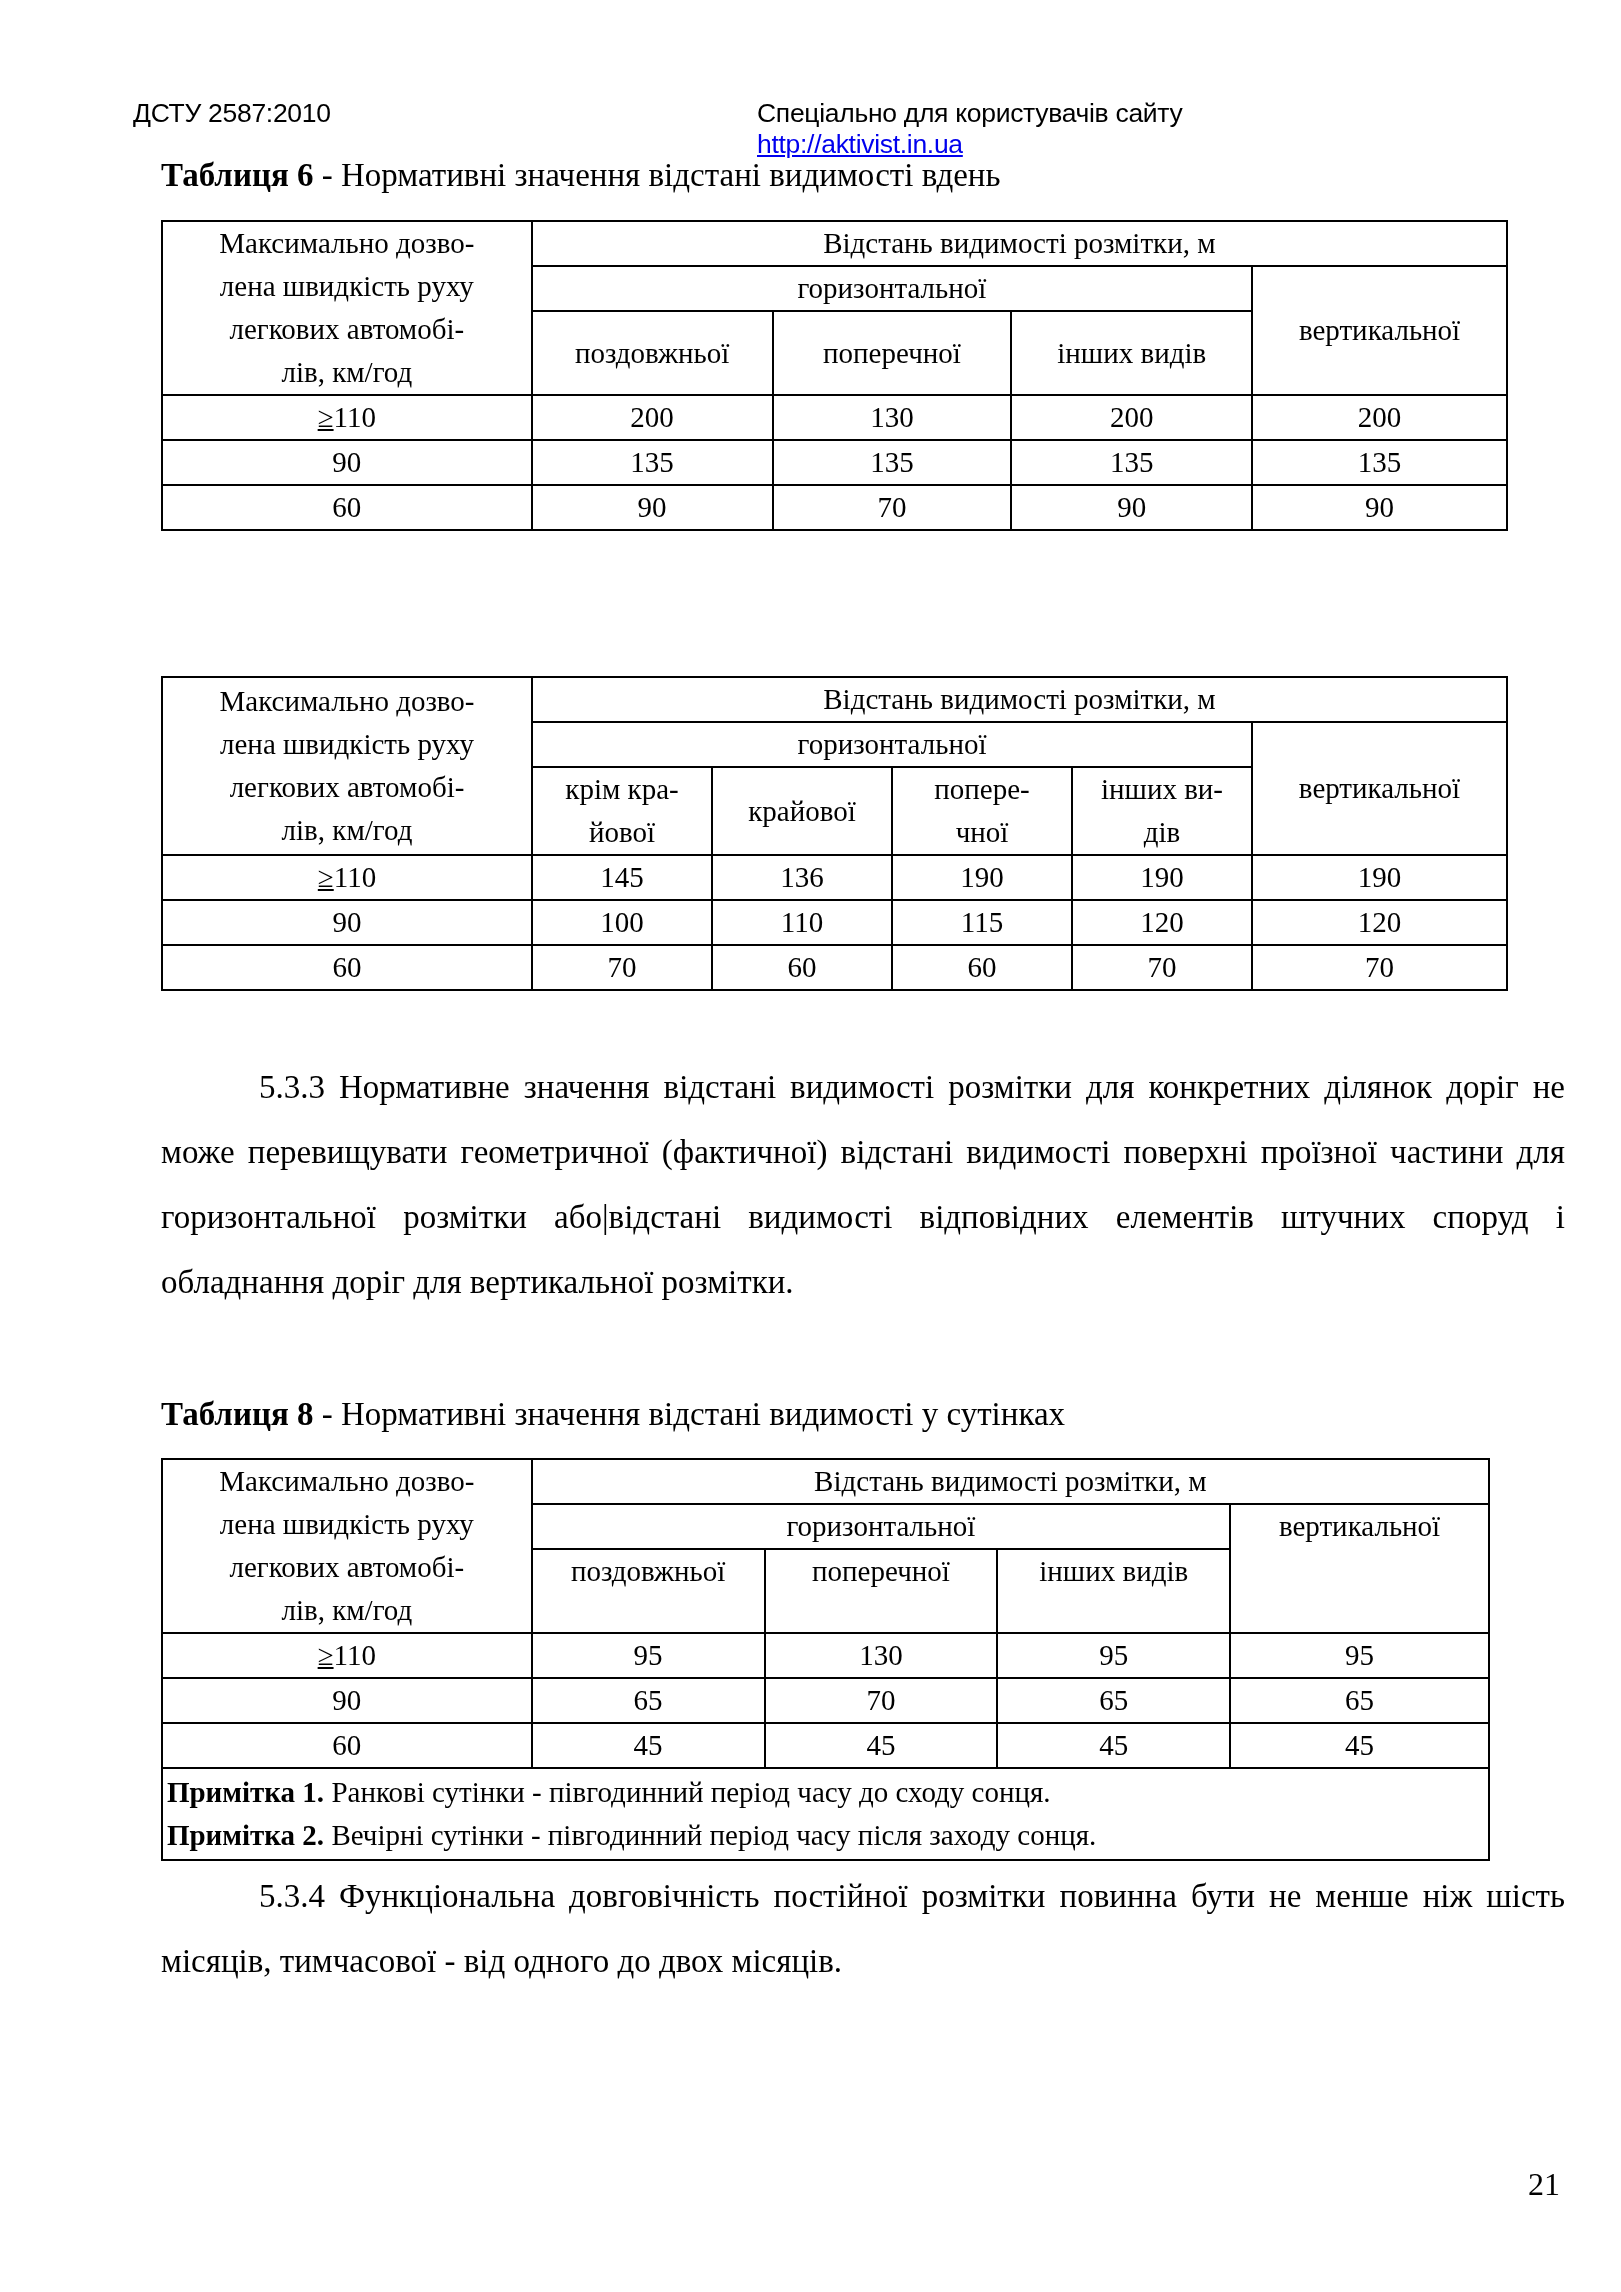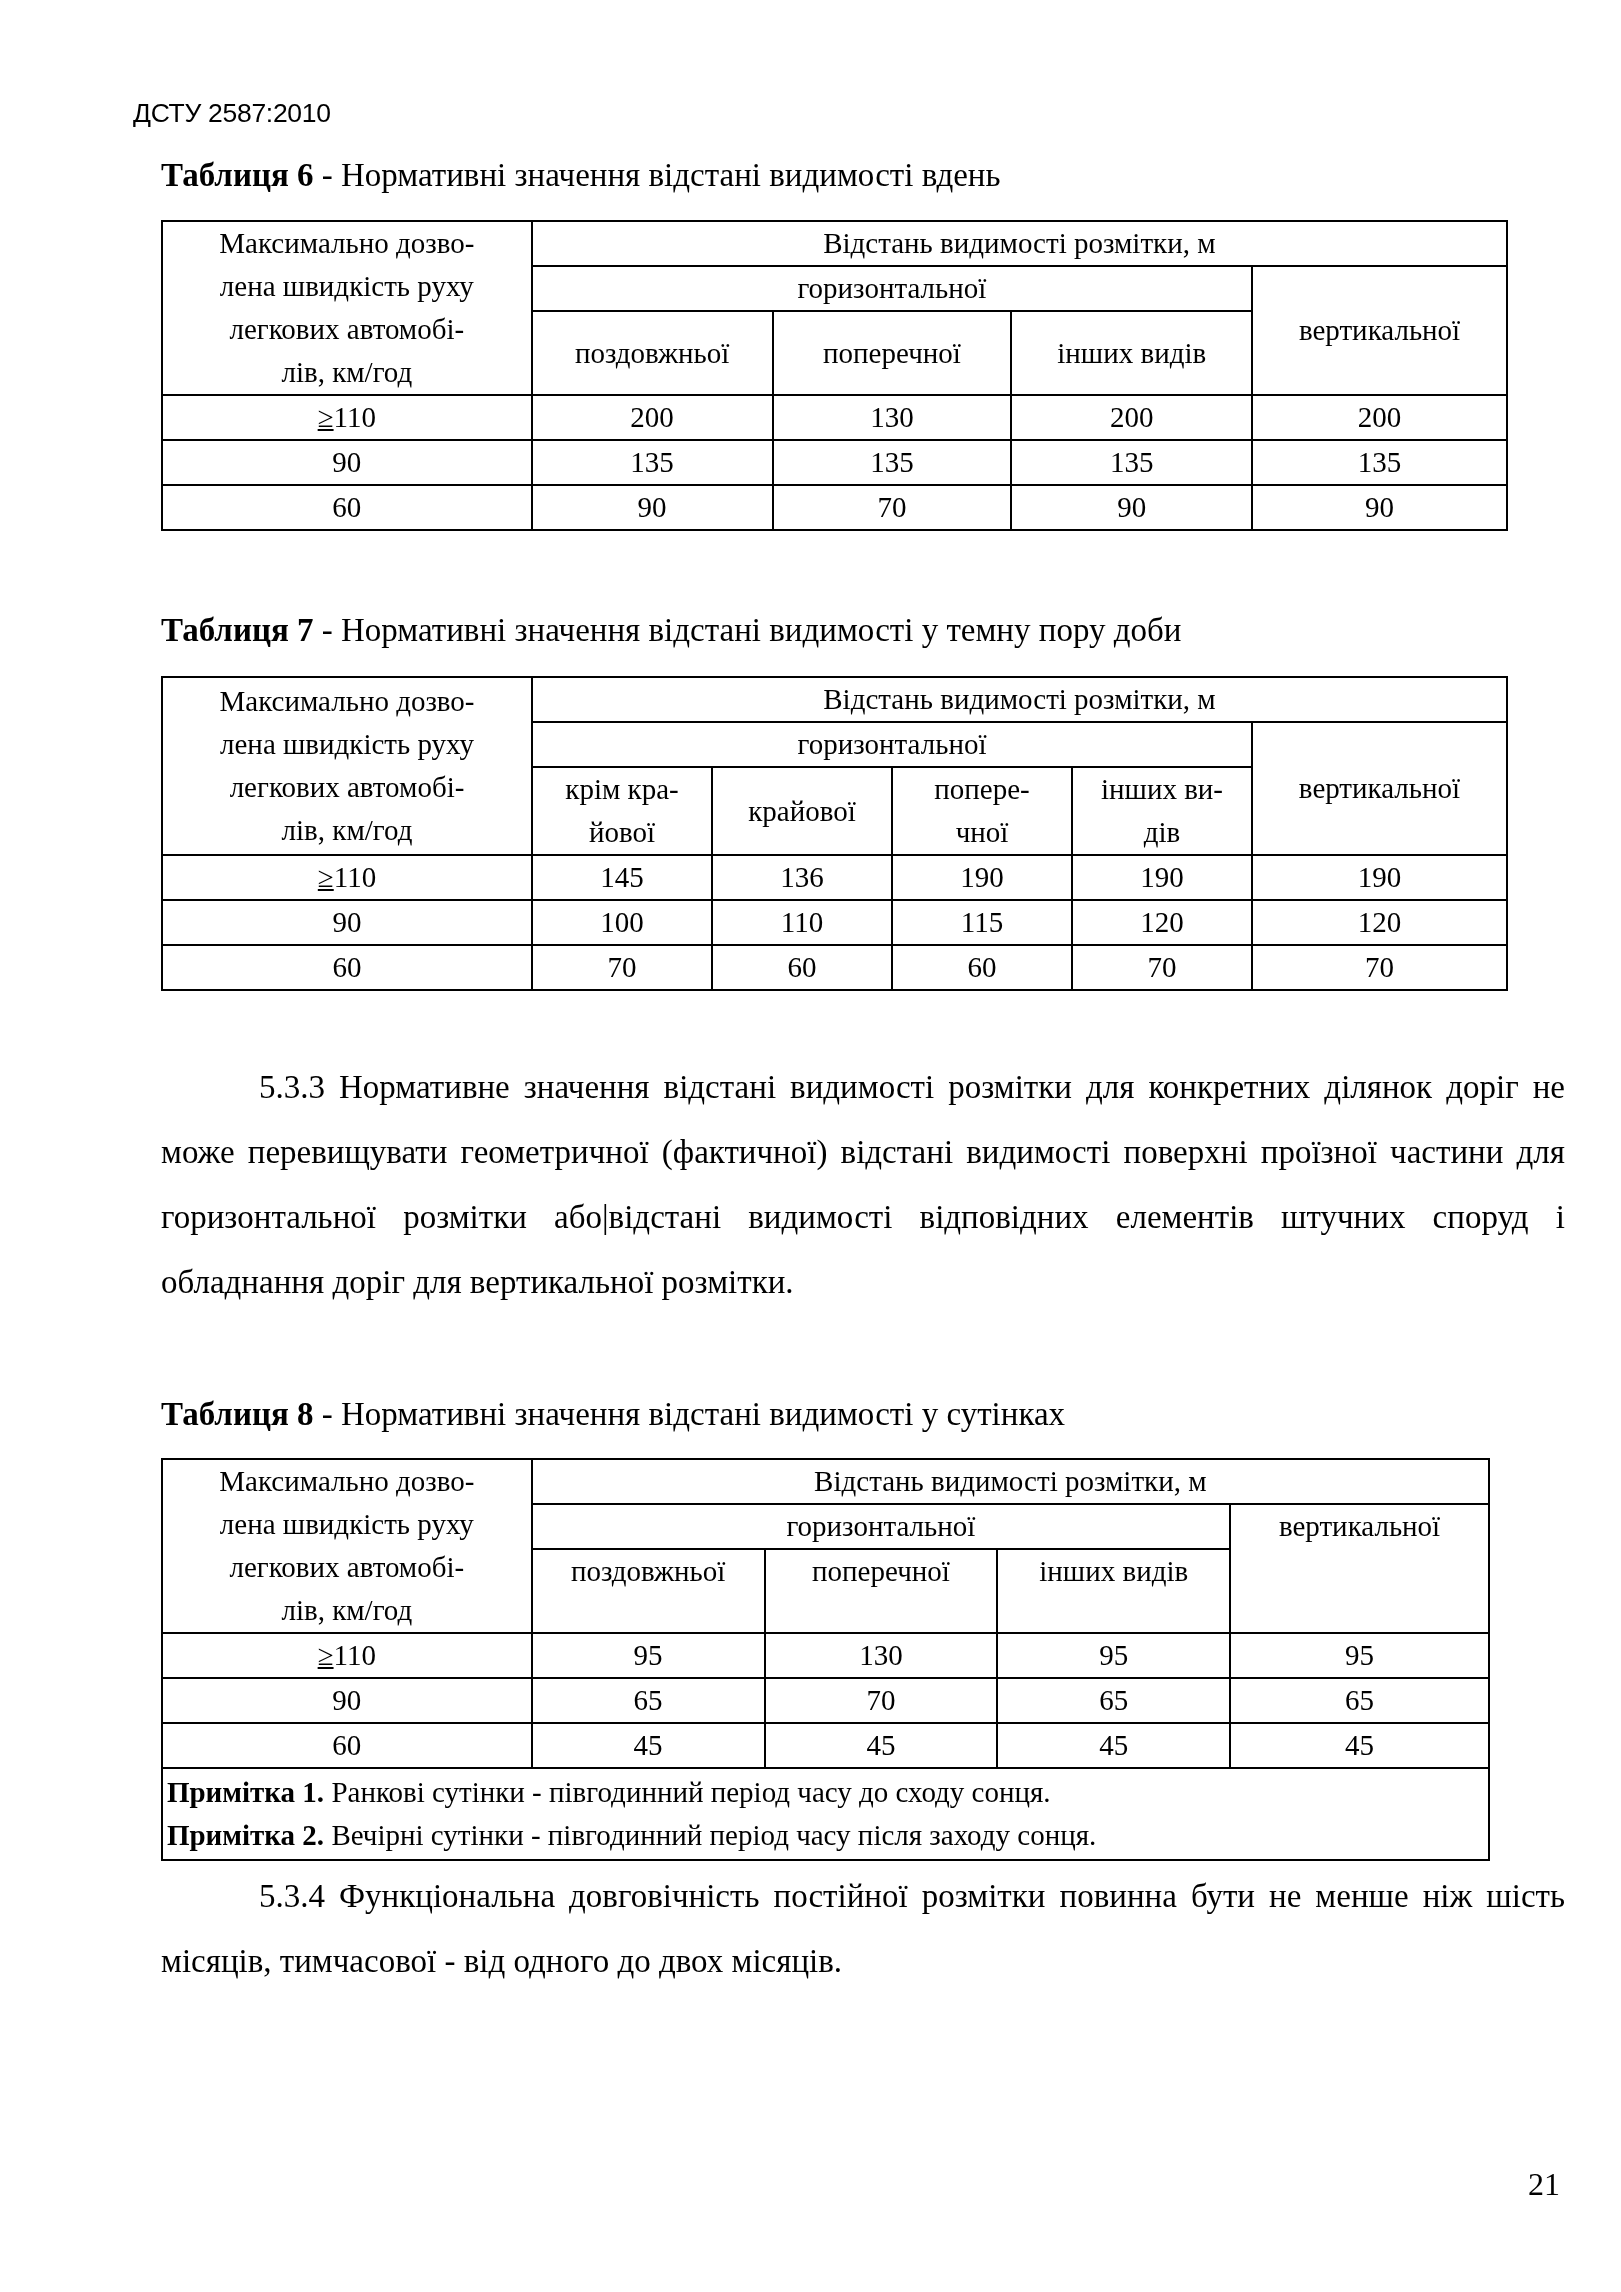--- a/index.html
+++ b/index.html
@@ -25,20 +25,21 @@
   .para .indent { display: inline-block; width: 98px; }
 
   .pagenum { position: absolute; left: 1500px; top: 2166px; font-size: 32px; }
 </style>
 </head>
 <body>
 
 <div class="page">
 
   <div class="hdr-left sans">ДСТУ 2587:2010</div>
+  <div class="hdr-right sans"><span>Спеціально для користувачів сайту </span><a>http://aktivist.in.ua</a></div>
 
   <div class="caption serif" style="top:157px;"><b>Таблиця 6</b><span> - Нормативні значення відстані видимості вдень</span></div>
   <table class="norm serif" style="left:133px; top:220px; width:1347px;">
     <colgroup>
         <col style="width:370px">
         <col style="width:241px">
         <col style="width:239px">
         <col style="width:241px">
         <col style="width:255px">
       </colgroup>
@@ -78,21 +79,20 @@
     <tr style="height:45px;">
       <td>60</td>
       <td>90</td>
       <td>70</td>
       <td>90</td>
       <td>90</td>
     </tr>
   </tbody>
     </table>
 
-  <div class="caption serif" style="top:612px;"><b>Таблиця 7</b><span> - Нормативні значення відстані видимості у темну пору доби</span></div>
   <table class="norm serif" style="left:133px; top:676px; width:1347px;">
     <colgroup>
         <col style="width:370px">
         <col style="width:180px">
         <col style="width:180px">
         <col style="width:180px">
         <col style="width:180px">
         <col style="width:255px">
       </colgroup>
     <tbody>

